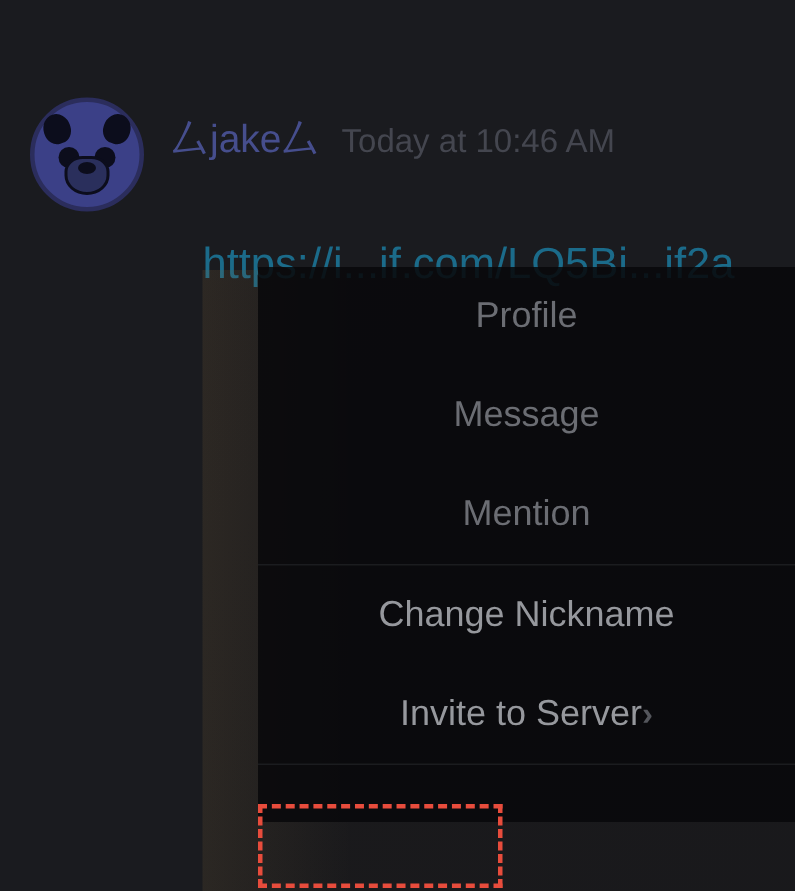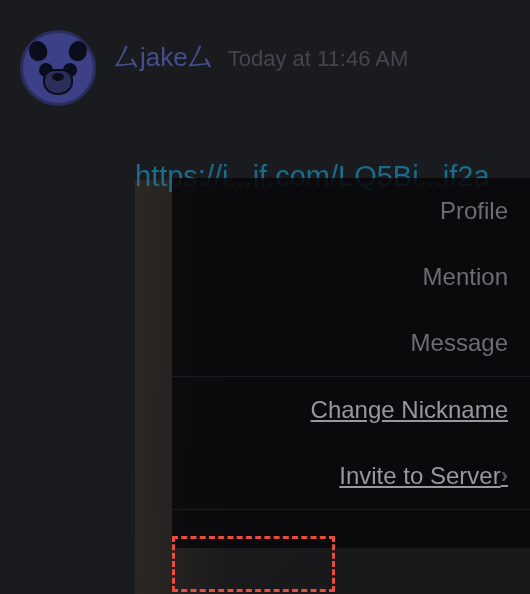--- a/index.html
+++ b/index.html
@@ -8,20 +8,21 @@
       height: 594px;
       background: #1a1b1f;
       font-family: -apple-system, BlinkMacSystemFont, "Segoe UI", Helvetica, sans-serif;
       overflow: hidden;
       position: relative;
     }
     .message-container {
       padding: 30px 0 0 20px;
       display: flex;
       gap: 18px;
+      margin-top: 35px;
     }
     .avatar {
       width: 76px;
       height: 76px;
       border-radius: 50%;
       background: #3b4087;
       border: 3px solid #2b2d5c;
       position: relative;
       flex-shrink: 0;
     }
@@ -117,24 +118,24 @@
       width: 358px;
       background: rgba(8,8,10,0.86);
     }
     .menu-item {
       padding: 19px 22px;
       color: #6b6d73;
       font-size: 24px;
       font-weight: 500;
       display: flex;
       align-items: center;
-      justify-content: flex-end;
+      justify-content: center;
       cursor: pointer;
     }
-    .menu-item.lighter { color: #96989d; text-decoration: underline; }
+    .menu-item.lighter { color: #96989d; }
     .menu-separator {
       height: 1px;
       background: #1b1c1f;
       margin: 0;
     }
     .chevron {
       color: #54565c;
       font-size: 22px;
       font-weight: 700;
     }
@@ -161,38 +162,38 @@
       <div class="ear right"></div>
       <div class="eye left"></div>
       <div class="eye right"></div>
       <div class="snout">
           <div class="nose"></div>
         </div>
     </div>
   </div>
   <div class="message-header">
     <span class="username">厶jake厶</span>
-    <span class="timestamp">Today at 11:46 AM</span>
+    <span class="timestamp">Today at 10:46 AM</span>
   </div>
 </div>
 
 <div class="link-text">https://i...if.com/LQ5Bi...if2a</div>
 
 <div class="embed-bg"></div>
 <div class="embed-gradient"></div>
 
 <div class="context-menu">
   <div class="menu-item">
     <span>Profile</span>
   </div>
   <div class="menu-item">
+    <span>Message</span>
+  </div>
+  <div class="menu-item">
     <span>Mention</span>
-  </div>
-  <div class="menu-item">
-    <span>Message</span>
   </div>
   <div class="menu-separator"></div>
   <div class="menu-item lighter">
     <span>Change Nickname</span>
   </div>
   <div class="menu-item lighter">
     <span>Invite to Server</span>
     <span class="chevron">›</span>
   </div>
   <div class="menu-separator"></div>

